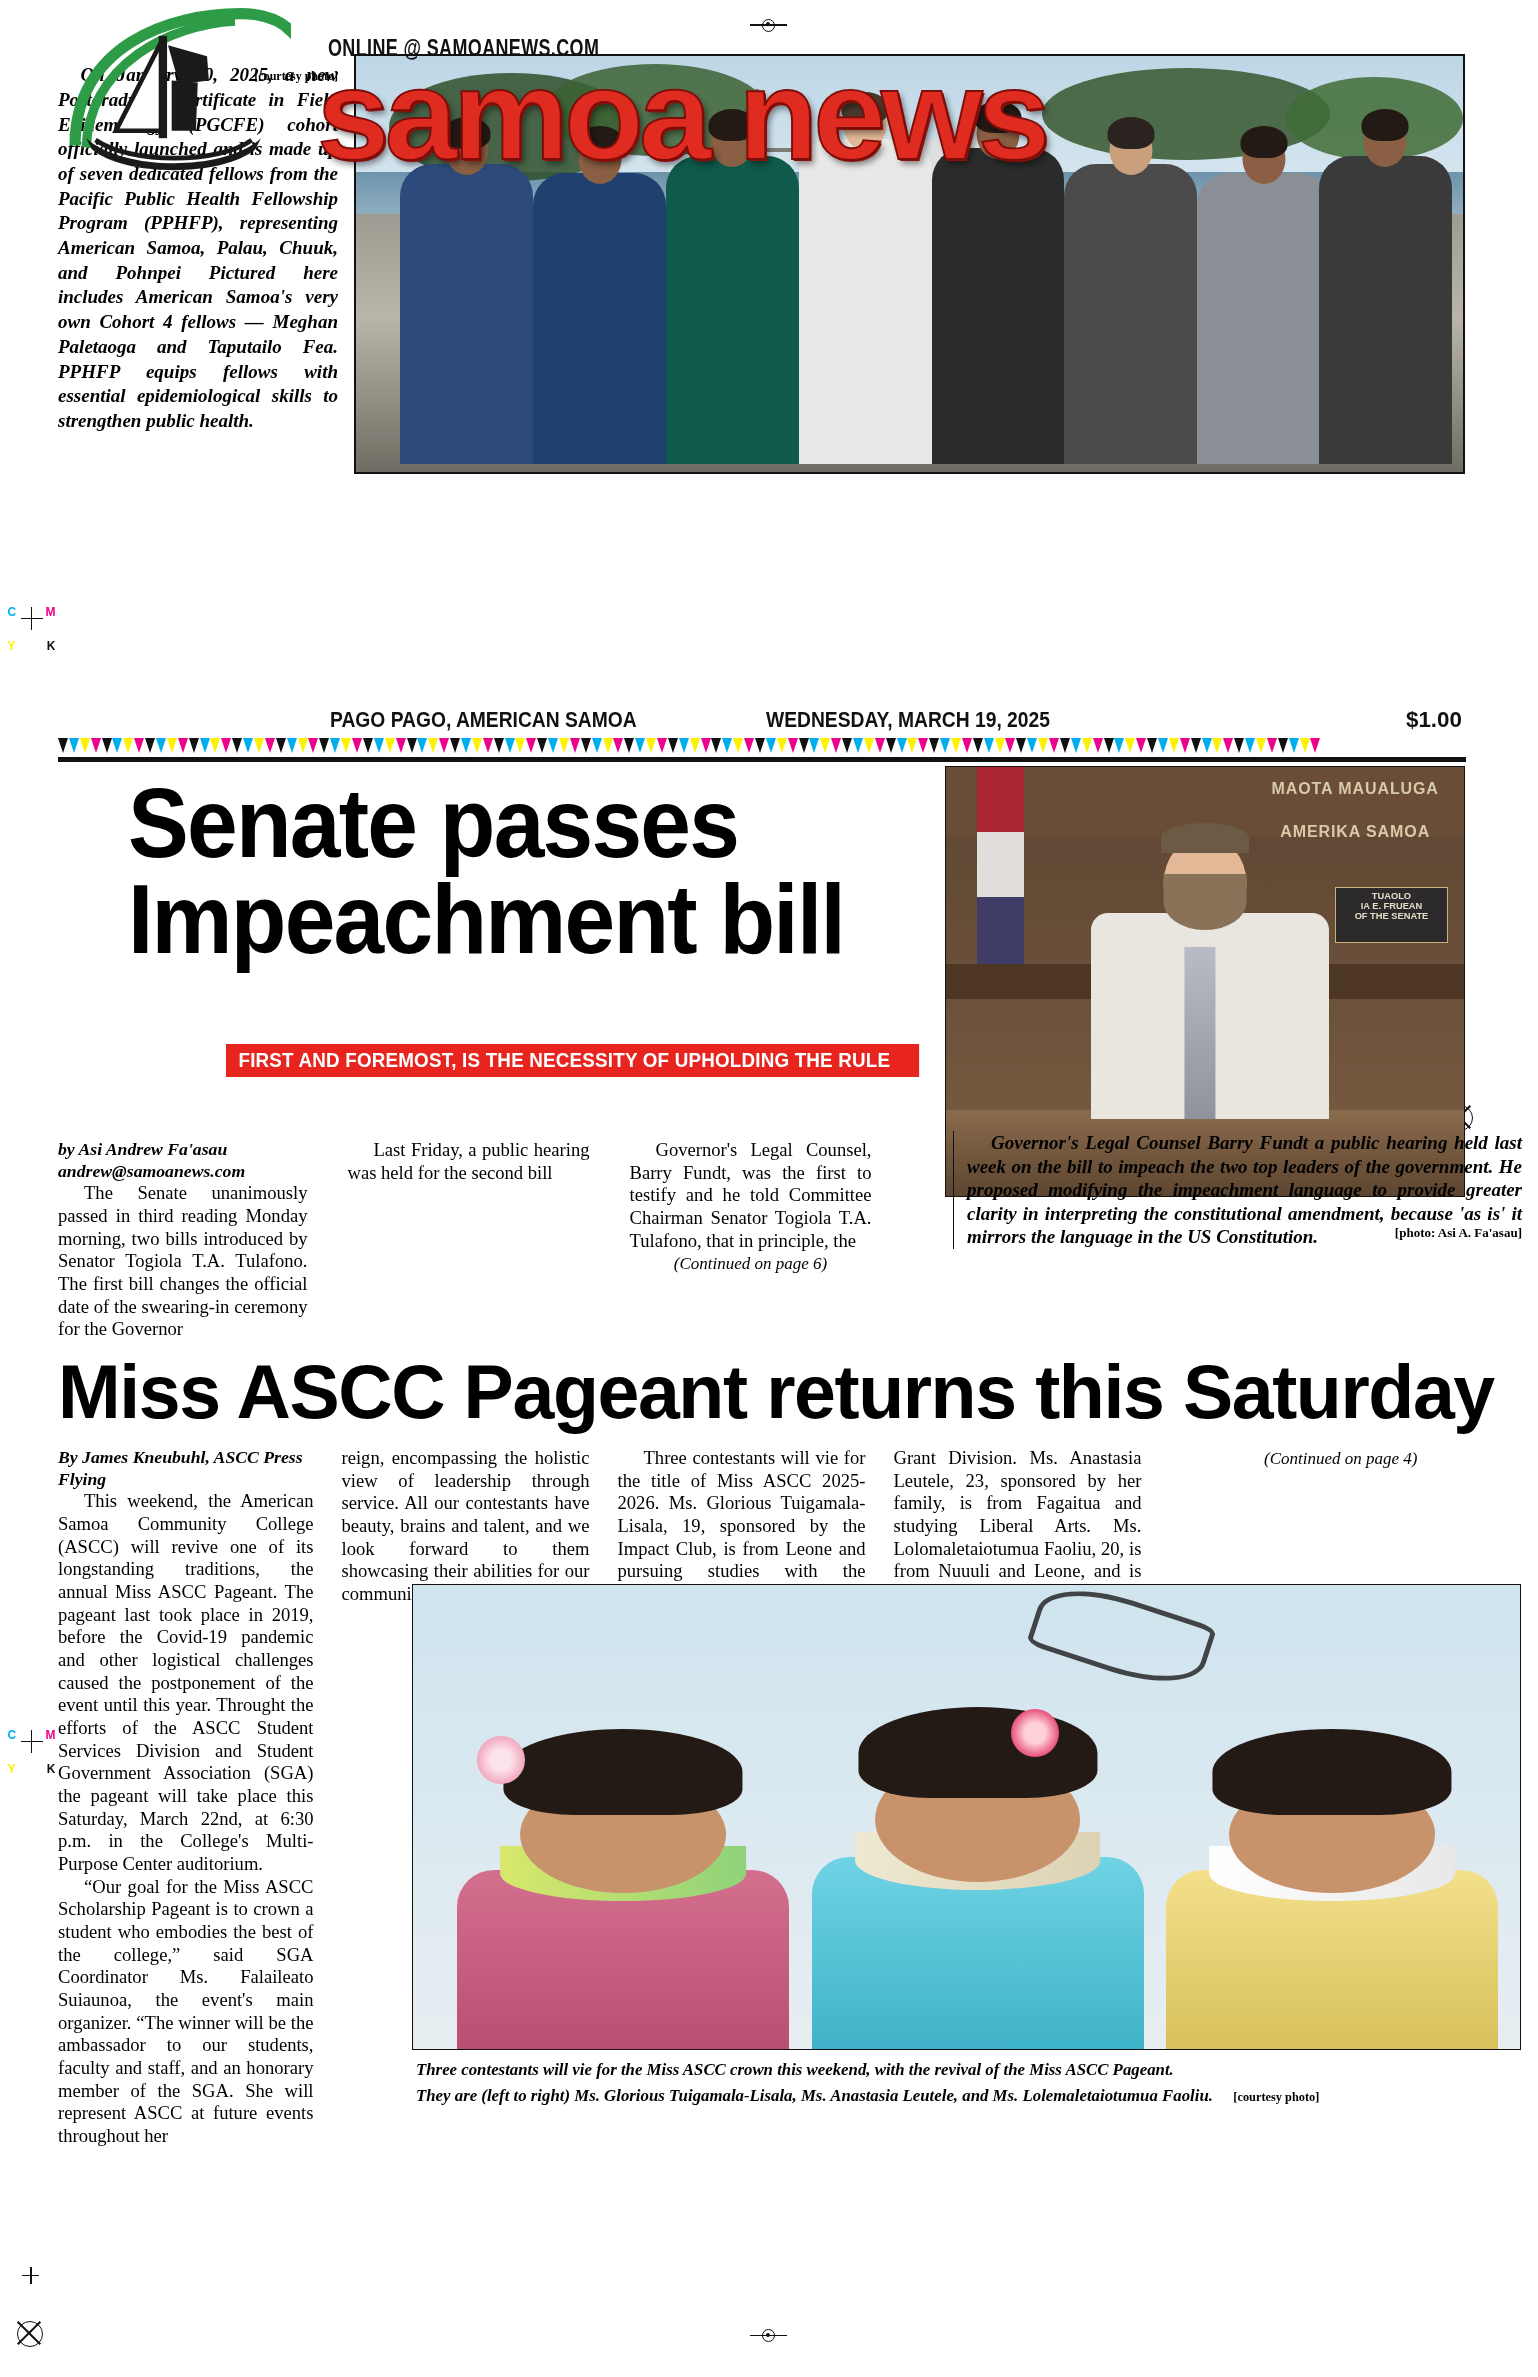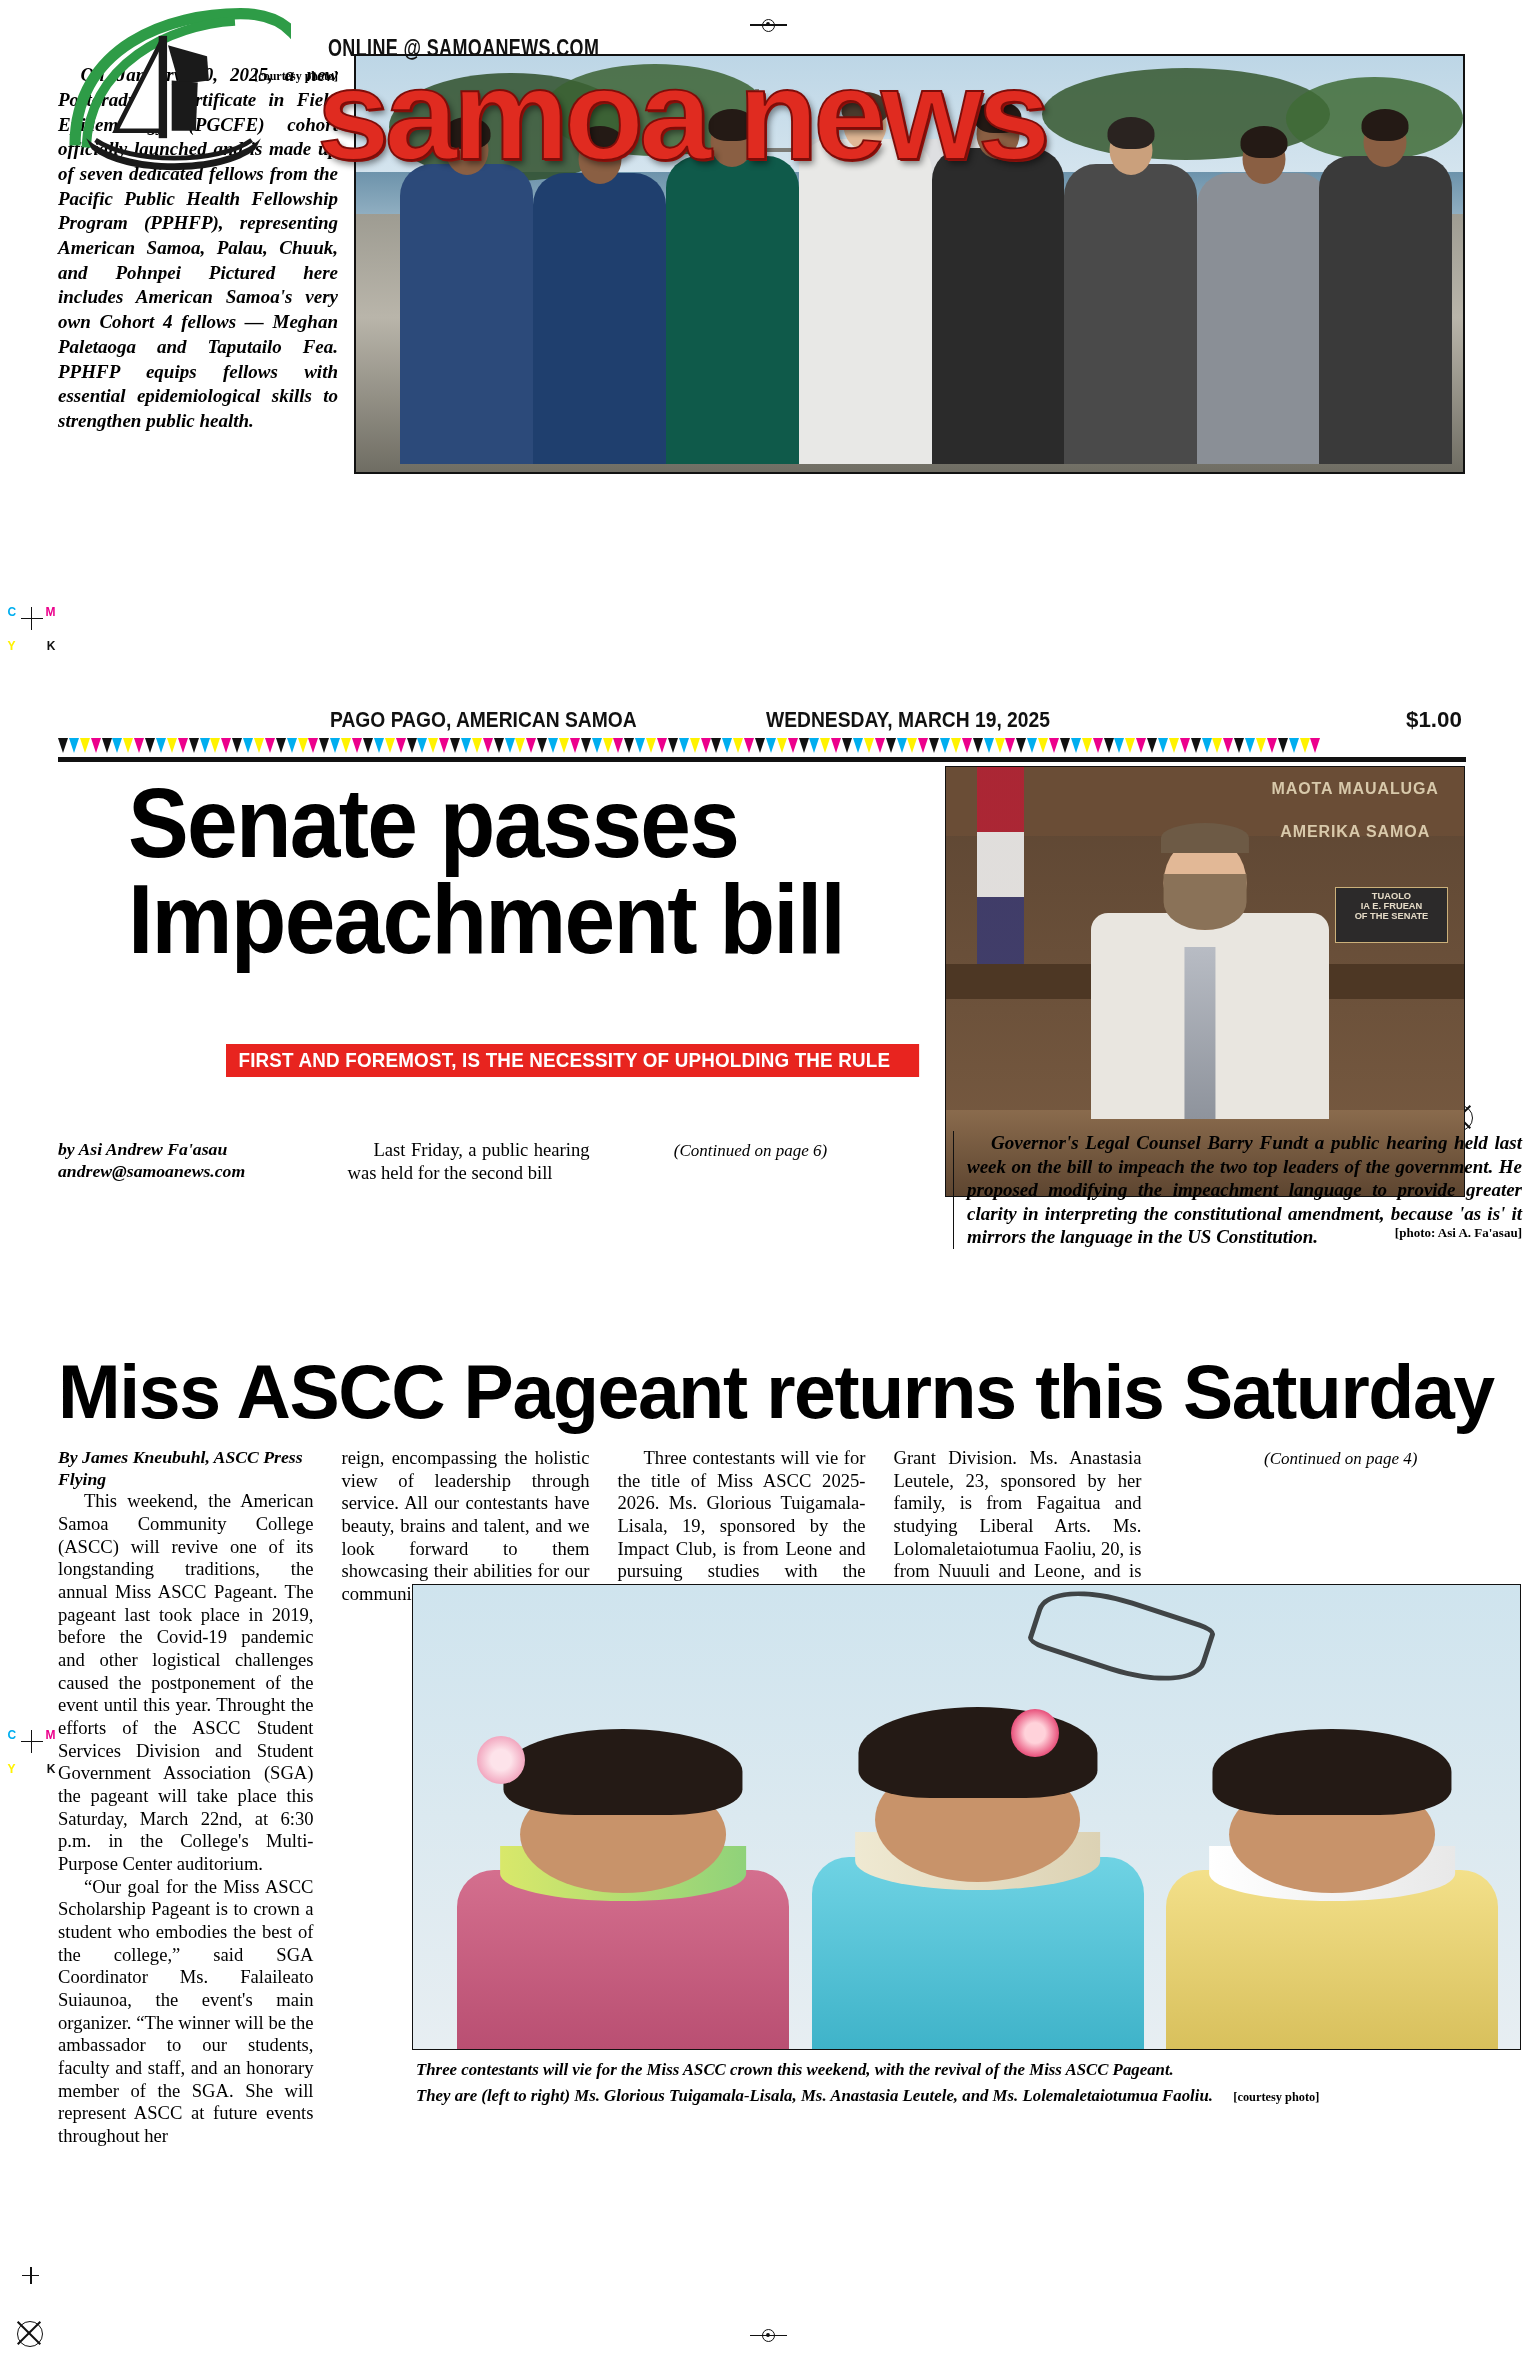--- a/index.html
+++ b/index.html
@@ -470,28 +470,32 @@
       <div class="lc-hair"></div>
     </div>
   </div>
 
   <div id="kicker">FIRST AND FOREMOST, IS THE NECESSITY OF UPHOLDING THE RULE OF LAW</div>
 
   <div id="cols1">
     <div class="col1 c1">
       <div class="byline">by Asi Andrew Fa'asau</div>
       <div class="byline">andrew@samoanews.com</div>
+      <div class="bodytext">
+        <p>The Senate unanimously passed in third reading Monday morning, two bills introduced by Senator Togiola T.A. Tulafono. The first bill changes the official date of the swearing-in ceremony for the Governor</p>
+      </div>
     </div>
     <div class="col1 c2">
       <div class="bodytext">
         <p>Last Friday, a public hearing was held for the second bill</p>
       </div>
     </div>
     <div class="col1 c3">
       <div class="bodytext">
+        <p>Governor's Legal Counsel, Barry Fundt, was the first to testify and he told Committee Chairman Senator Togiola T.A. Tulafono, that in principle, the</p>
         <span class="jump">(Continued on page 6)</span>
       </div>
     </div>
   </div>
 
   <div id="cap1">
     <span class="indent"></span><span>Governor's Legal Counsel Barry Fundt a public hearing held last week on the bill to impeach the two top leaders of the government. He proposed modifying the impeachment language to provide greater clarity in interpreting the constitutional amendment, because 'as is' it mirrors the language in the US Constitution.</span>
     <span class="credit">[photo: Asi A. Fa'asau]</span>
   </div>
 </div>

